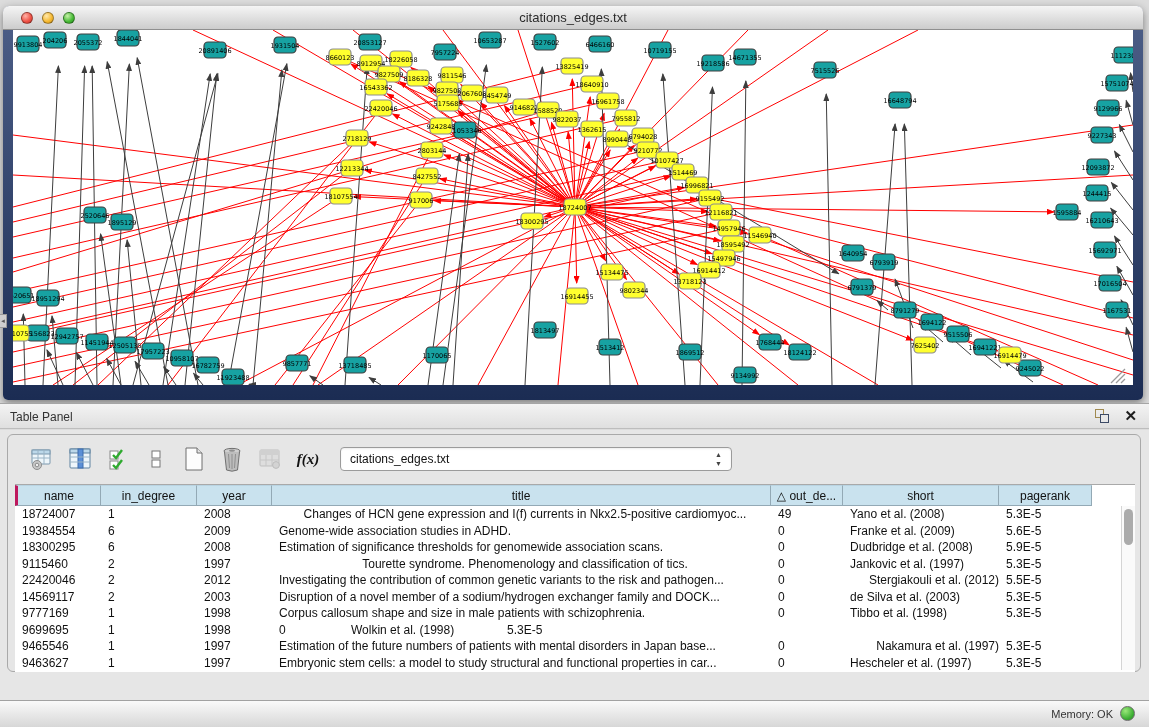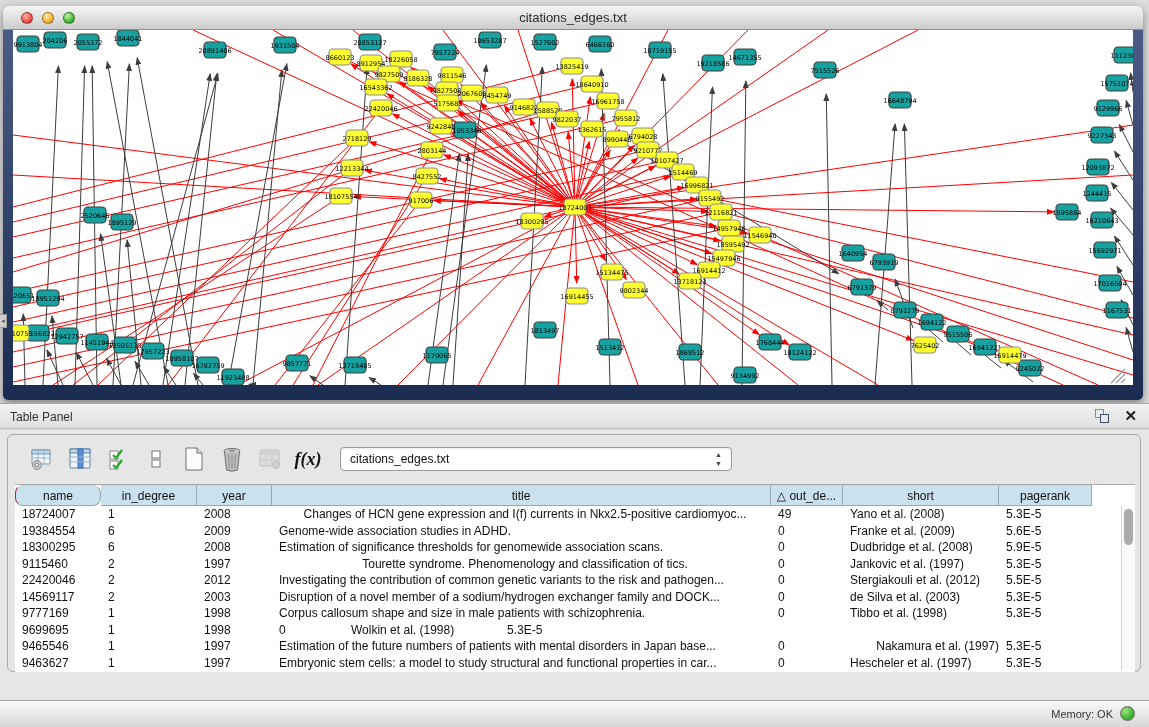--- a/index.html
+++ b/index.html
@@ -38,33 +38,33 @@
   .float-icon .sq-back { position:absolute; left:1px; top:1px; width:9px; height:9px; border:1.5px solid #a08a50; background:transparent; }
   .float-icon .sq-front{ position:absolute; right:1px; bottom:1px; width:9px; height:9px; border:1.5px solid #3c4a66; background:#e8e8e8; }
   .close-icon { font-size:15px; font-weight:bold; color:#1d1d1d; line-height:16px; cursor:default; }
 
   .panel-body { position:absolute; left:0; top:430px; width:1149px; height:270px; background:#e6e6e6; }
   .table-frame { position:absolute; left:7px; top:4px; width:1134px; height:238px;
     border:1px solid #a9a9a9; border-radius:6px; background:#e6e6e6; }
 
   .toolbar { position:absolute; left:20px; top:8px; height:32px; display:flex; align-items:center; gap:10px; }
   .tool-btn { width:28px; height:28px; display:flex; align-items:center; justify-content:center; }
-  .fx-label { font-family:"Liberation Serif", serif; font-style:italic; font-weight:bold; font-size:18px; color:#111; }
+  .fx-label { font-family:"Liberation Serif", serif; font-style:italic; font-weight:bold; font-size:15px; color:#111; }
   .combo { position:relative; width:392px; height:24px; margin-left:8px; background:#ffffff;
     border:1px solid #9b9b9b; border-radius:4px; font-size:12px; color:#111; line-height:22px;
     padding-left:9px; box-shadow:inset 0 1px 2px rgba(0,0,0,.08); }
   .combo .arrows { position:absolute; right:9px; top:2px; font-size:7px; line-height:9px; color:#444; text-align:center; }
 
   .data-table { position:absolute; left:7px; top:49px; width:1120px; height:188px; background:#ffffff;
     border-top:1px solid #a9a9a9; overflow:hidden; font-size:12px; }
   .thead { display:flex; height:21px; }
   .th { background:#c9e2ee; border-right:1px solid #93a9b5; border-bottom:1px solid #93a9b5;
     border-top:1px solid #b9d4e2; text-align:center; line-height:20px; color:#111;
     overflow:hidden; white-space:nowrap; flex:none; }
-  .th:first-child { border-left:1px solid #be185d;border-radius:8px; }
+  .th:first-child { border-left:3px solid #be185d; }
   .tr { display:flex; height:16.5px; line-height:16.5px; color:#111; }
   .td { padding-left:7px; overflow:hidden; white-space:nowrap; flex:none; }
   .vscroll { position:absolute; right:0; top:21px; width:14px; height:164px; background:#fafafa;
     border-left:1px solid #d5d5d5; }
   .vscroll .thumb { position:absolute; left:2px; top:3px; width:9px; height:36px; background:#ababab; border-radius:5px; }
 
   .tabs { position:absolute; left:0; top:246px; width:1134px; display:flex; justify-content:center; }
   .tab { height:21px; line-height:20px; font-size:12px; padding:0 14px; background:linear-gradient(#ffffff,#f0f0f0);
     border:1px solid #9e9e9e; border-left:none; color:#111; }
   .tab.first { border-left:1px solid #9e9e9e; border-radius:5px 0 0 5px; }
@@ -819,21 +819,21 @@
             <div class="td" style="width: 72px;">0</div>
             <div class="td" style="width: 156px;">Jankovic et al. (1997)</div>
             <div class="td" style="width: 93px;">5.3E-5</div>
           </div>
           <div class="tr">
             <div class="td" style="width: 86px;">22420046</div>
             <div class="td" style="width: 96px;">2</div>
             <div class="td" style="width: 75px;">2012</div>
             <div class="td" style="width: 499px;">Investigating the contribution of common genetic variants to the risk and pathogen...</div>
             <div class="td" style="width: 72px;">0</div>
-            <div class="td" style="width: 156px;">Stergiakouli et al. (2012)</div>
+            <div class="td" style="width: 156px; text-align: right;">Stergiakouli et al. (2012)</div>
             <div class="td" style="width: 93px;">5.5E-5</div>
           </div>
           <div class="tr">
             <div class="td" style="width: 86px;">14569117</div>
             <div class="td" style="width: 96px;">2</div>
             <div class="td" style="width: 75px;">2003</div>
             <div class="td" style="width: 499px;">Disruption of a novel member of a sodium/hydrogen exchanger family and DOCK...</div>
             <div class="td" style="width: 72px;">0</div>
             <div class="td" style="width: 156px;">de Silva et al. (2003)</div>
             <div class="td" style="width: 93px;">5.3E-5</div>

